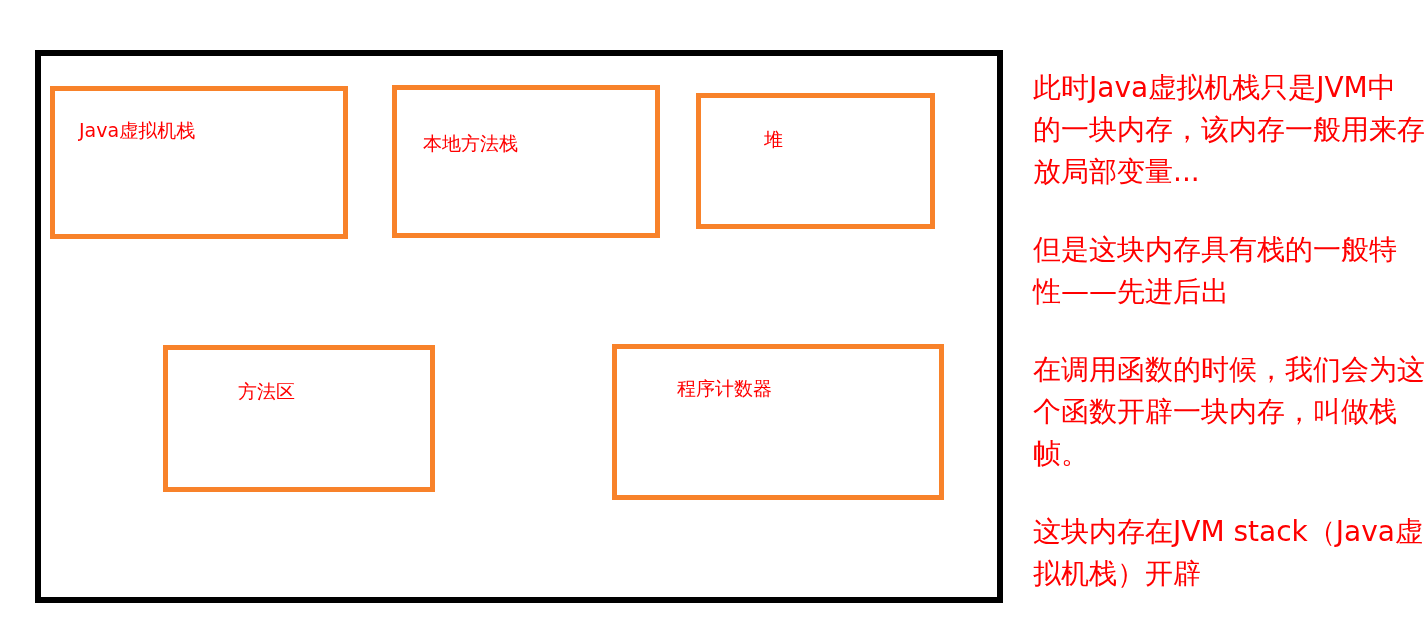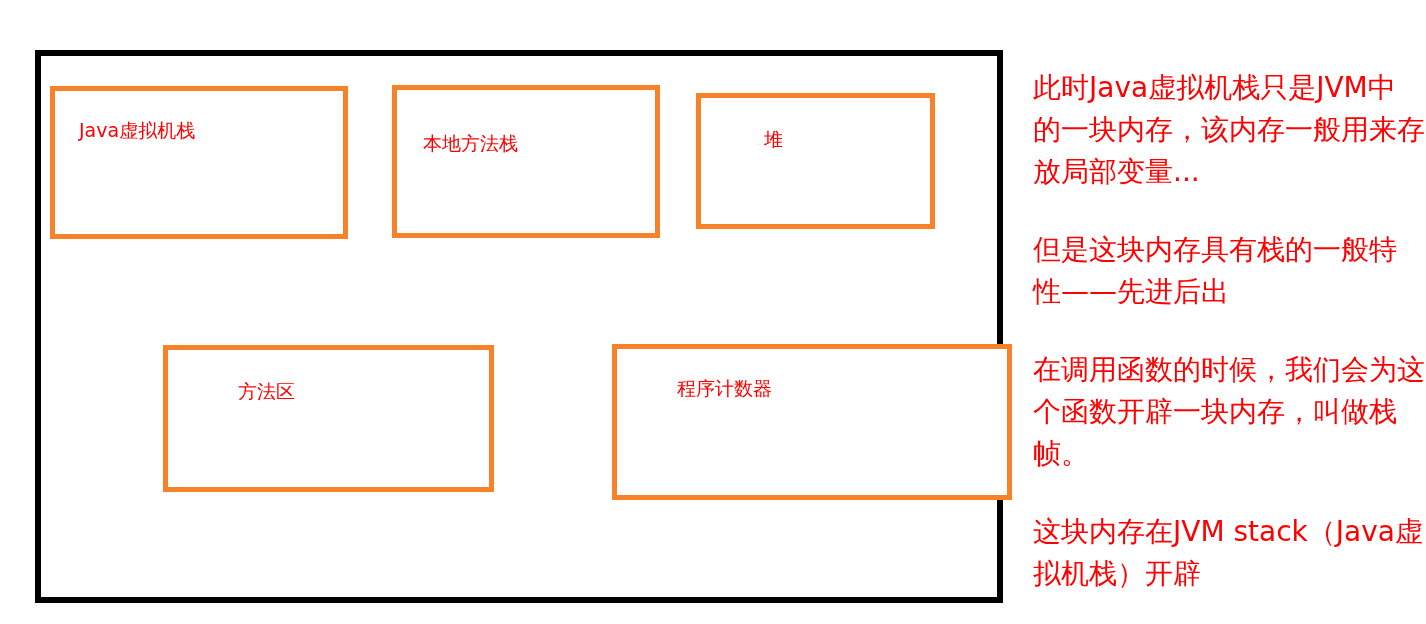--- a/index.html
+++ b/index.html
@@ -32,22 +32,22 @@
     border: 5px solid var(--box_border);
     background: var(--background);
     color: var(--text_red);
     font-size: 19px;
     line-height: 1.2;
   }
   .mem-box .label { display: block; }
   .box-1 { left: 50px;  top: 86px;  width: 298px; height: 153px; padding: 28px 0 0 24px; }
   .box-2 { left: 392px; top: 85px;  width: 268px; height: 153px; padding: 42px 0 10px 26px; }
   .box-3 { left: 696px; top: 93px;  width: 239px; height: 136px; padding: 30px 0 0 63px; }
-  .box-4 { left: 163px; top: 345px; width: 331px; height: 147px; padding: 30px 0 0 70px; }
-  .box-5 { left: 612px; top: 344px; width: 400px; height: 156px; padding: 28px 0 0 60px; }
+  .box-4 { left: 163px; top: 345px; width: 272px; height: 147px; padding: 30px 0 0 70px; }
+  .box-5 { left: 612px; top: 344px; width: 332px; height: 156px; padding: 28px 0 0 60px; }
   .notes {
     position: absolute;
     left: 1033px; top: 67px;
     width: 396px;
     color: var(--text_red);
     font-size: 28px;
     line-height: 42px;
   }
   .note-para { margin-bottom: 36px; }
   .note-line { white-space: nowrap; }

